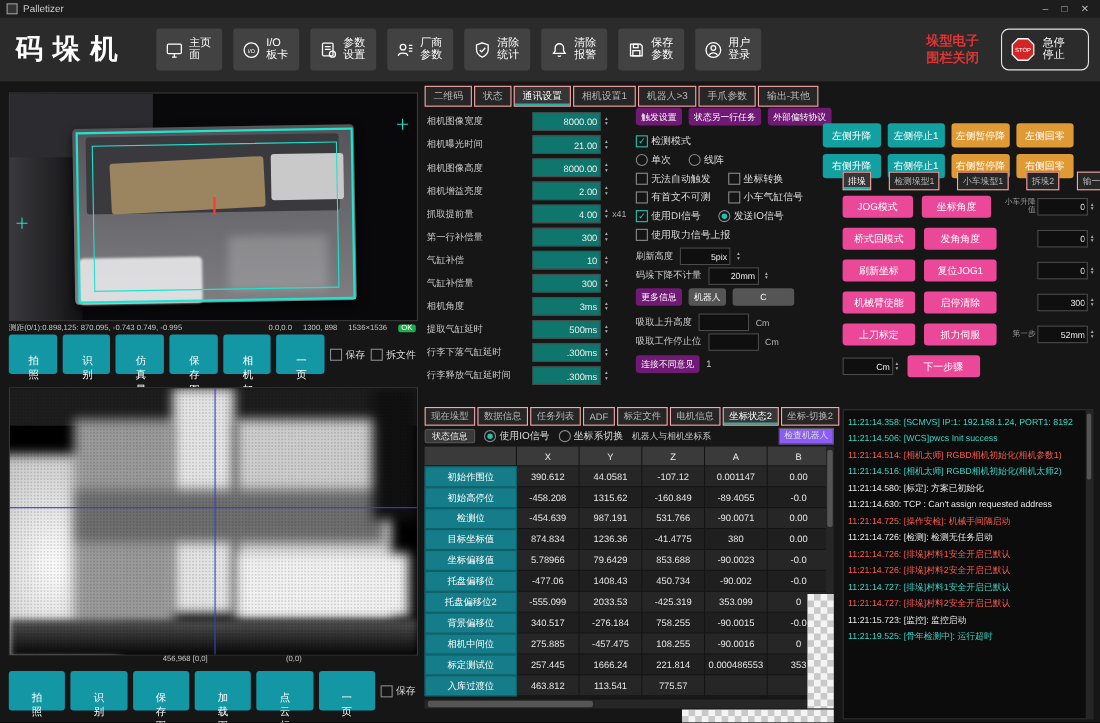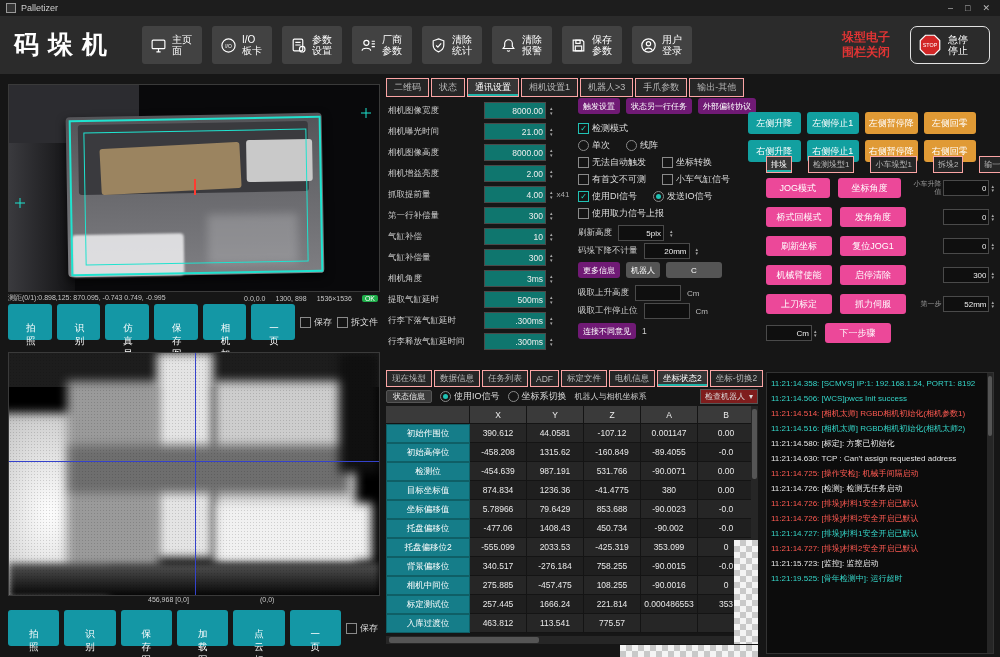--- a/index.html
+++ b/index.html
@@ -90,22 +90,22 @@
   .sinput{width:40px;height:14px;background:#0f0f0f;border:1px solid #4a4a4a;color:#eee;
           font-size:8px;text-align:right;padding:0 2px;font-family:inherit;}
   .unit{font-size:8px;color:#bbb;}
   
   #table-tabs{position:absolute;left:386px;top:370px;display:flex;gap:2px;}
   #table-tabs .tab{height:15px;font-size:8.5px;padding:0 5px;}
   #table-subbar{position:absolute;left:386px;top:389px;width:372px;height:15px;display:flex;
                 align-items:center;gap:8px;font-size:8px;color:#ccc;white-space:nowrap;}
   .sb-btn{background:#3a3a3a;color:#eee;border:1px solid #555;border-radius:2px;height:13px;
           font-size:8px;padding:0 6px;cursor:pointer;font-family:inherit;}
-  .select{display:inline-flex;align-items:center;gap:4px;background:#7f1d1d;border:1px solid #555;
-          height:13px;padding:0 4px;font-size:8px;color:#ddd;cursor:pointer;}
+  .select{display:inline-flex;align-items:center;gap:4px;background:#8b5cf6;border:1px solid #555;
+          height:13px;padding:0 4px;font-size:8px;color:#ddd;cursor:pointer;flex-direction:column;}
   #dt{position:absolute;left:386px;top:406px;width:372px;}
   .dt-row,.dt-head{display:flex;}
   .dt-cell{height:19px;display:flex;align-items:center;justify-content:center;font-size:8.5px;
            border-right:1px solid #141414;border-bottom:1px solid #141414;box-sizing:border-box;}
   .dt-label-h{width:84px;background:#3a3a3a;color:#eee;height:18px;}
   .dt-hcell{width:57px;background:#3a3a3a;color:#eee;height:18px;}
   .dt-label{width:84px;background:#157d89;color:#fff;border:1px solid #0f5f66;cursor:pointer;}
   .dt-val{width:57px;color:#e8e8e8;}
   .dt-row:nth-child(odd) .dt-val{background:#262626;}
   .dt-row:nth-child(even) .dt-val{background:#1f1f1f;}

